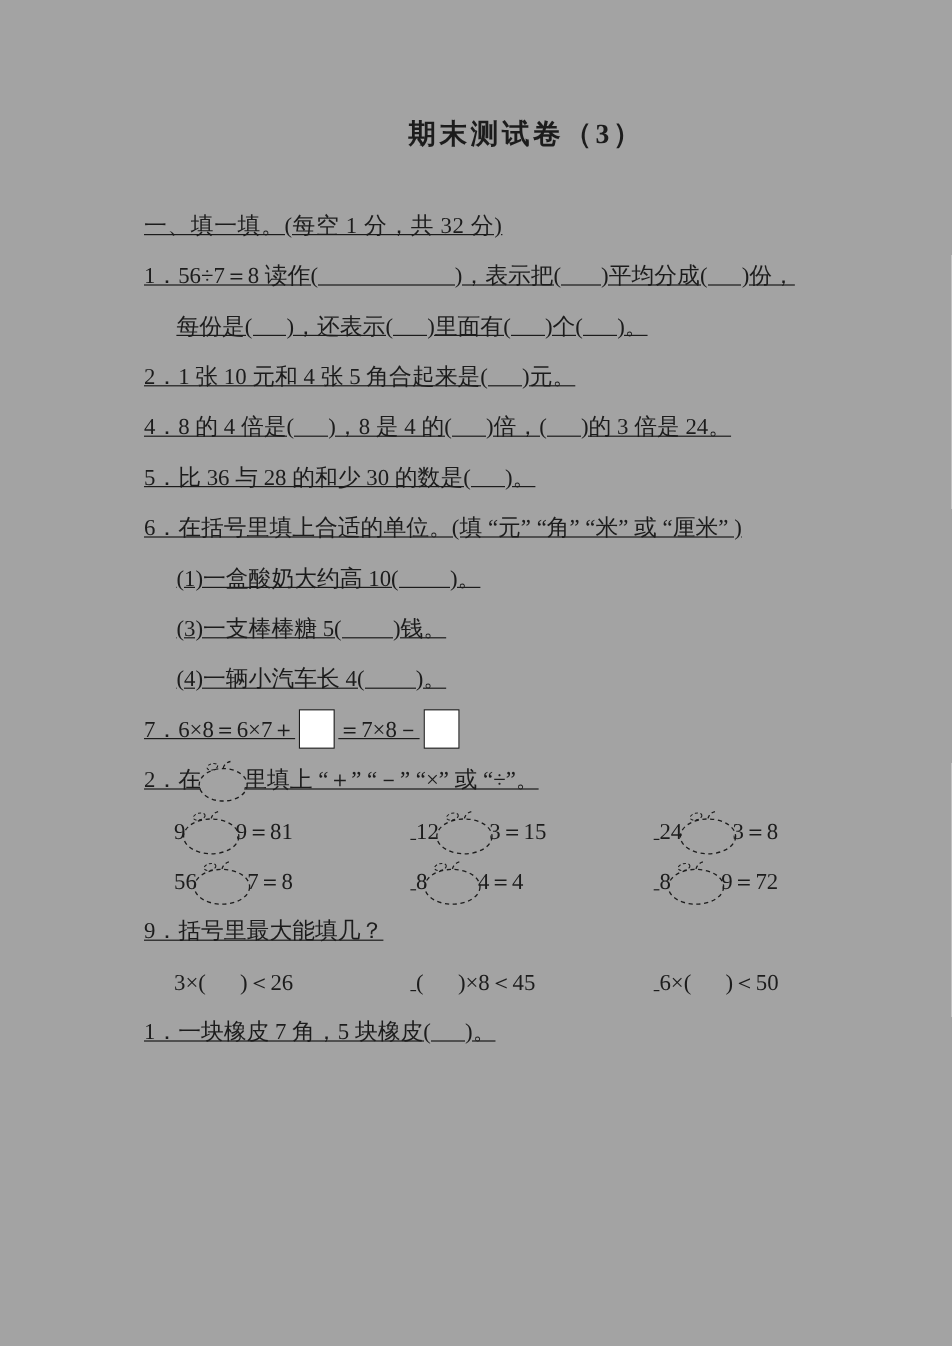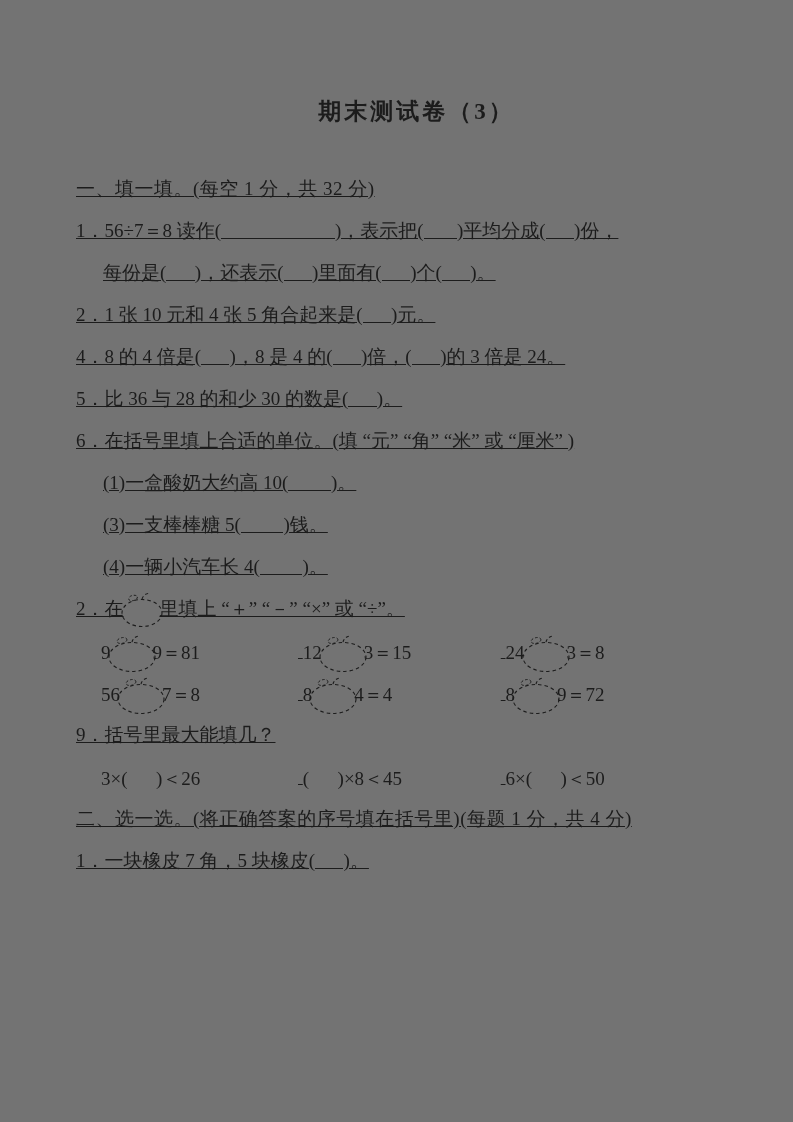--- a/index.html
+++ b/index.html
@@ -5,22 +5,22 @@
   * { margin: 0; padding: 0; box-sizing: border-box; }
   html, body { background: #ffffff; }
   body {
     width: 793px; height: 1122px;
     font-family: "Liberation Serif", "DejaVu Serif", serif;
     color: #1c1c1c;
     overflow: hidden;
   }
   .page {
     width: 793px; height: 1122px;
-    padding: 96px 36px 0 76px;
-    background: #737373;
+    padding: 96px 36px 0 120px;
+    background: #a3a3a3;
     position: relative;
   }
   .title {
     text-align: center;
     font-size: 23px;
     font-weight: bold;
     letter-spacing: 3px;
     height: 30px;
     margin-bottom: 42px;
     margin-left: -84px; 
@@ -70,20 +70,21 @@
 
   <div class="line">2．1 张 10 元和 4 张 5 角合起来是(      )元。</div>
   <div class="line">4．8 的 4 倍是(      )，8 是 4 的(      )倍，(      )的 3 倍是 24。</div>
   <div class="line">5．比 36 与 28 的和少 30 的数是(      )。</div>
 
   <div class="line">6．在括号里填上合适的单位。(填 “元” “角” “米” 或 “厘米” )</div>
   <div class="line indent">(1)一盒酸奶大约高 10(         )。</div>
   <div class="line indent">(3)一支棒棒糖 5(         )钱。</div>
   <div class="line indent">(4)一辆小汽车长 4(         )。</div>
 
+  <div class="line"><span>7．6×8＝6×7＋</span><span class="blank-box"></span><span>＝7×8－</span><span class="blank-box"></span></div>
 
   <div class="line"><span>2．在</span><span class="apple"><svg width="44" height="38" viewBox="0 0 44 38">
           <ellipse cx="22" cy="23" rx="20" ry="13.5" fill="none" stroke="#1c1c1c" stroke-width="1.1" stroke-dasharray="3.5 3"></ellipse>
           <path d="M22 9 C23 5.5 26 3.5 29 3.5" fill="none" stroke="#1c1c1c" stroke-width="1.1" stroke-dasharray="3 2.5"></path>
           <ellipse cx="13" cy="8" rx="4.5" ry="2.6" fill="none" stroke="#1c1c1c" stroke-width="0.9" stroke-dasharray="2.5 2" transform="rotate(-14 13 8)"></ellipse>
         </svg></span><span>里填上 “＋” “－” “×” 或 “÷”。</span></div>
 
   <div class="line cols">
     <span class="col col-a"><span>9</span><span class="apple"><svg width="50" height="42" viewBox="0 0 50 42">
             <ellipse cx="25" cy="26" rx="23" ry="14.5" fill="none" stroke="#1c1c1c" stroke-width="1.1" stroke-dasharray="3.5 3"></ellipse>
@@ -121,16 +122,15 @@
   </div>
 
   <div class="line">9．括号里最大能填几？</div>
 
   <div class="line cols">
     <span class="col col-a">3×(      )＜26</span>
     <span class="col col-b">(      )×8＜45</span>
     <span class="col">6×(      )＜50</span>
   </div>
 
-  <div class="line sec-heading">二、选一选。(将正确答案的序号填在括号里)(每题 1 分，共 4 分)</div>
   <div class="line">1．一块橡皮 7 角，5 块橡皮(      )。</div>
 
 </div>
 
 </body></html>

